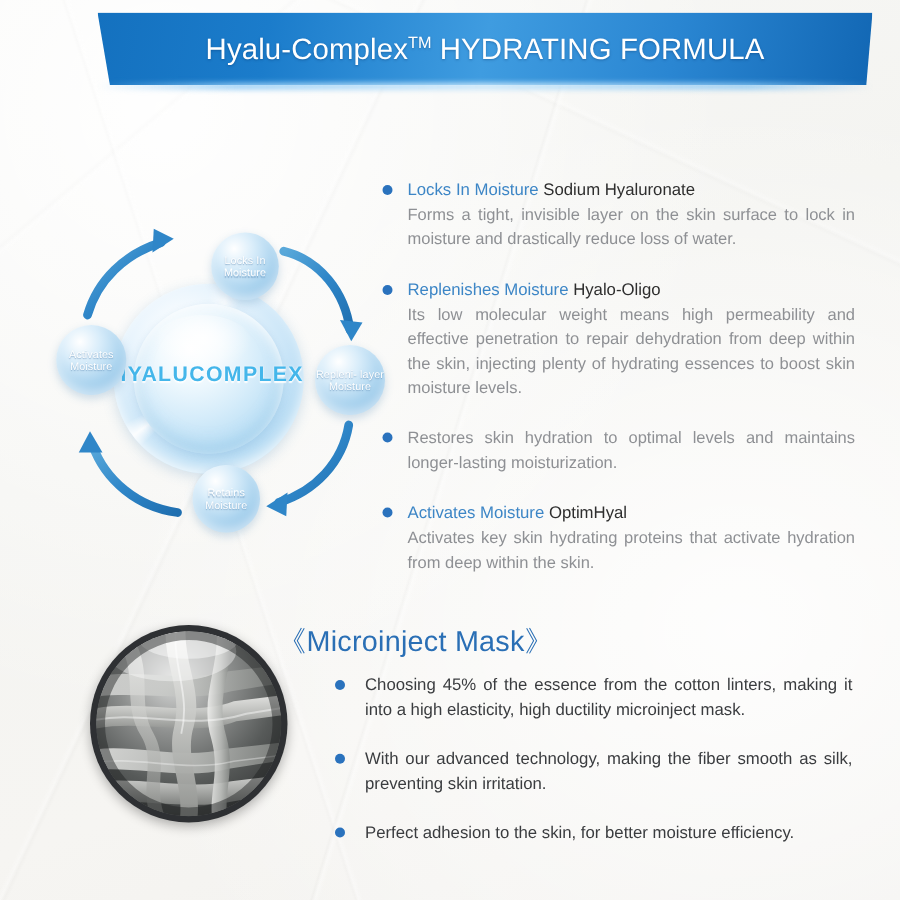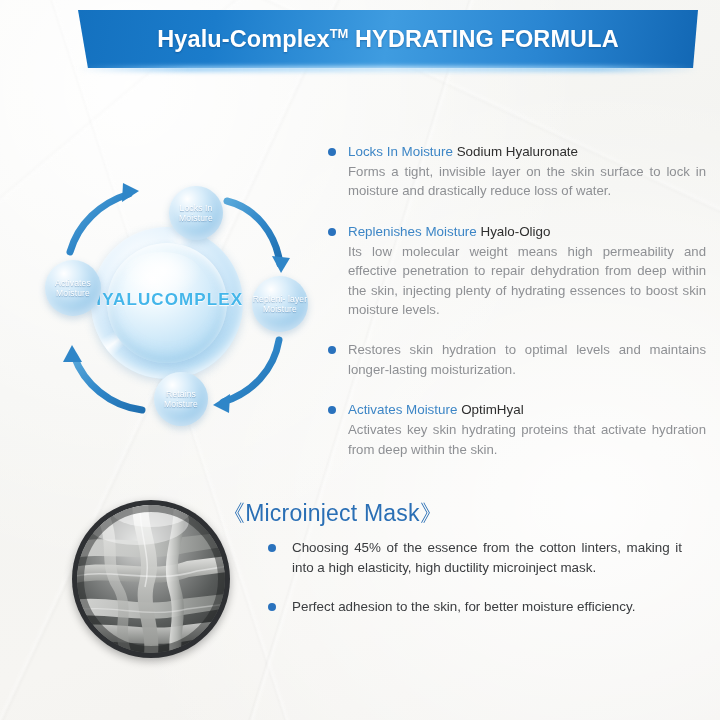--- a/index.html
+++ b/index.html
@@ -36,21 +36,21 @@
     clip-path:polygon(0 0,100% 0,99.2% 100%,1.6% 100%);
     box-shadow:0 1px 3px rgba(0,0,0,.12);
     display:flex;align-items:center;justify-content:center;
   }
   #banner-glow{
     position:absolute;left:78px;top:66px;width:620px;height:6px;
     background:linear-gradient(90deg,rgba(120,190,240,0) 0%,rgba(150,205,245,.85) 18%,rgba(200,230,250,.9) 50%,rgba(140,200,242,.8) 84%,rgba(120,190,240,0) 100%);
     filter:blur(2px);
   }
   #banner-title{
-    color:#ffffff;font-size:23.5px;font-weight:700;letter-spacing:.1px;
+    color:#ffffff;font-size:23.5px;font-weight:400;letter-spacing:.1px;
     text-shadow:0 1px 2px rgba(0,40,90,.35);white-space:nowrap;
   }
   #banner-title .tm{font-size:13px;vertical-align:super;letter-spacing:0;}
 
   
   #diagram{position:absolute;left:30px;top:172px;width:272px;height:262px;}
   .ring-outer{
     position:absolute;left:61px;top:55px;width:152px;height:152px;border-radius:50%;
     background:
       radial-gradient(circle at 36% 26%, #ffffff 0%, #eaf5fd 26%, #cbe6f8 56%, #a9d5f1 80%, #cfe8f9 100%);
@@ -89,21 +89,21 @@
     text-shadow:0 1px 1px rgba(60,110,160,.5);
     letter-spacing:.1px;
   }
   #bubble-top{left:139px;top:14px;width:54px;height:54px;}
   #bubble-right{left:222px;top:104px;width:56px;height:56px;}
   #bubble-bottom{left:124px;top:200px;width:54px;height:54px;}
   #bubble-left{left:15px;top:88px;width:56px;height:56px;}
   #arrows{position:absolute;left:0;top:0;width:272px;height:262px;}
 
   
-  #features{position:absolute;left:326px;top:142px;width:380px;}
+  #features{position:absolute;left:304px;top:142px;width:380px;}
   .feature{position:relative;padding-left:22px;margin-bottom:21px;}
   .feature:last-child{margin-bottom:0;}
   .f-dot{
     position:absolute;left:2px;top:6px;width:8px;height:8px;border-radius:50%;
     background:#2a72bd;box-shadow:0 0 0 .5px rgba(255,255,255,.5);
   }
   .f-head{font-size:13.4px;line-height:19px;margin:0 0 1px 0;}
   .f-head .term{color:#3d86c6;}
   .f-head .ingredient{color:#2e2e2e;}
   .f-body{
@@ -283,17 +283,21 @@
     </div>
   </div>
 
   <div id="mask-points">
     <div class="mpoint">
       <span class="m-dot"></span>
       <p class="m-text">Choosing 45% of the essence from the cotton linters, making it into a high elasticity, high ductility microinject mask.</p>
     </div>
     <div class="mpoint">
       <span class="m-dot"></span>
+      <p class="m-text">With our advanced technology, making the fiber smooth as silk, preventing skin irritation.</p>
+    </div>
+    <div class="mpoint">
+      <span class="m-dot"></span>
       <p class="m-text">Perfect adhesion to the skin, for better moisture efficiency.</p>
     </div>
   </div>
 
 </div>
 
 </body></html>

